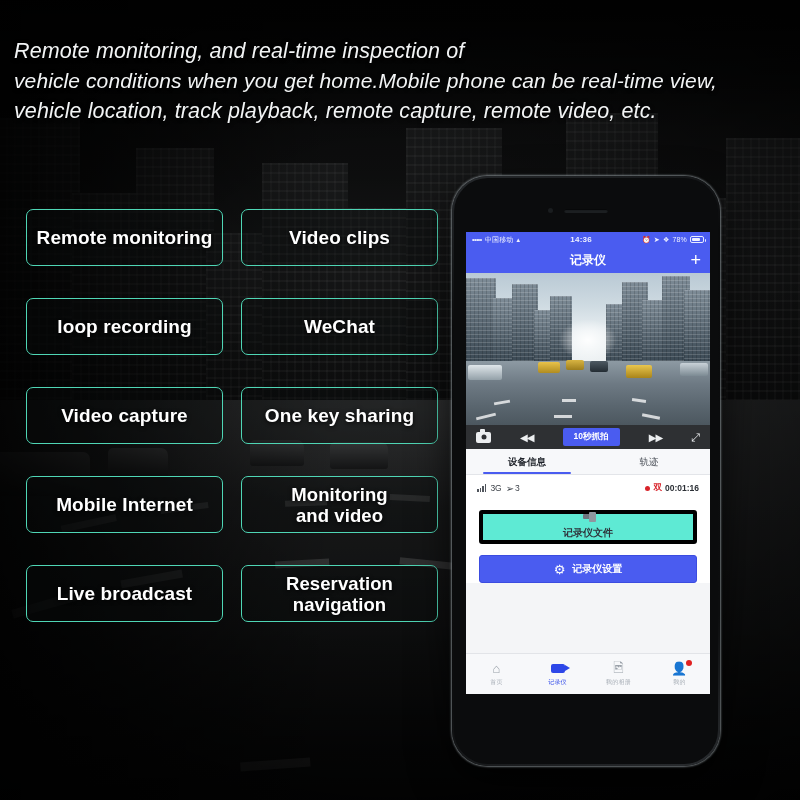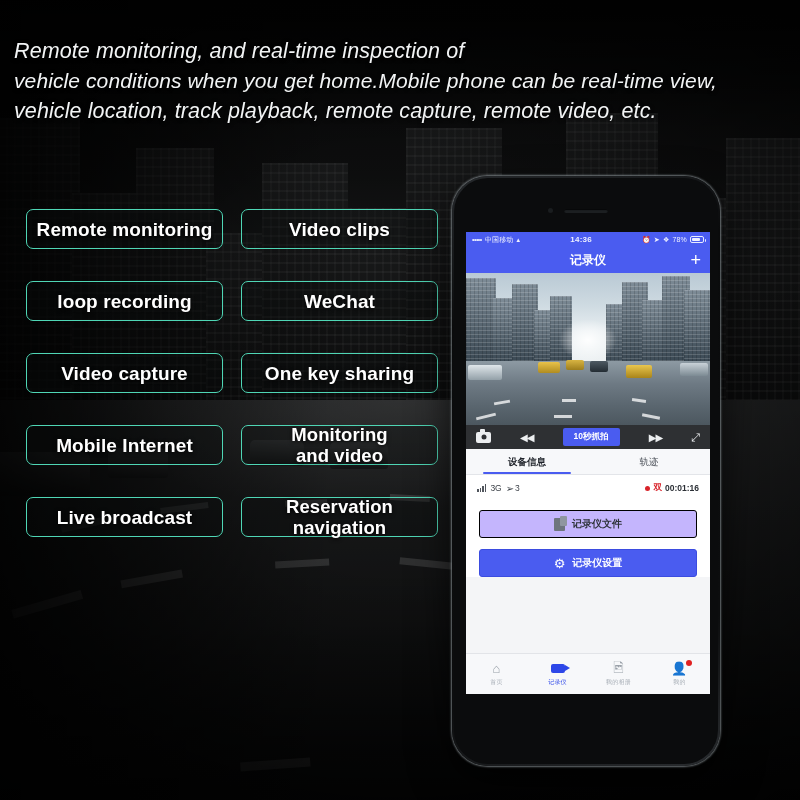--- a/index.html
+++ b/index.html
@@ -56,21 +56,21 @@
     padding:0 14px;box-sizing:border-box;
   }
   .headline .l{display:block;white-space:nowrap;}
   .headline .l2{font-size:21px;}
 
   
   .features{position:absolute;left:26px;top:209px;width:412px;}
   .frow{display:flex;gap:18px;margin-bottom:32px;}
   .fbox{
     box-sizing:border-box;
-    width:197px;height:40px;
+    width:197px;height:57px;
     border:1.3px solid #4fd6b5;
     border-radius:7px;
     background:rgba(10,14,14,.30);
     color:#ffffff;
     display:flex;align-items:center;justify-content:center;
     text-align:center;
     font-size:19px;font-weight:700;line-height:21px;
     letter-spacing:.1px;
     text-shadow:0 1px 4px rgba(0,0,0,.95);
     padding:0 5px;
@@ -201,21 +201,21 @@
   .recdot{width:5px;height:5px;border-radius:50%;background:#d8232a;display:block;}
   .rec-time{color:#2b2f35;font-weight:700;}
 
   
   .actions{padding:10px 13px 0;background:#fff;}
   .abtn{
     height:26px;border-radius:3px;
     display:flex;align-items:center;justify-content:center;gap:7px;
     font-size:10px;font-weight:700;margin-bottom:11px;
   }
-  .abtn.light{background:#c4b5fd;border:1px solid #000000;color:#2f343b;}
+  .abtn.light{background:#5eead4;border:4px solid #000000;color:#2f343b;flex-direction:column;}
   .abtn.primary{background:#4a5cf0;border:1px solid #3b4ce0;color:#fff;}
   .file-ico{
     width:11px;height:13px;background:#6e757e;border-radius:1px;position:relative;
   }
   .file-ico:after{content:"";position:absolute;right:-2px;top:-2px;width:7px;height:10px;background:#8f969f;border-radius:1px;}
   .gear{font-size:13px;line-height:1;color:#fff;}
 
   
   .bottomnav{
     position:absolute;left:0;bottom:0;width:100%;height:40px;

